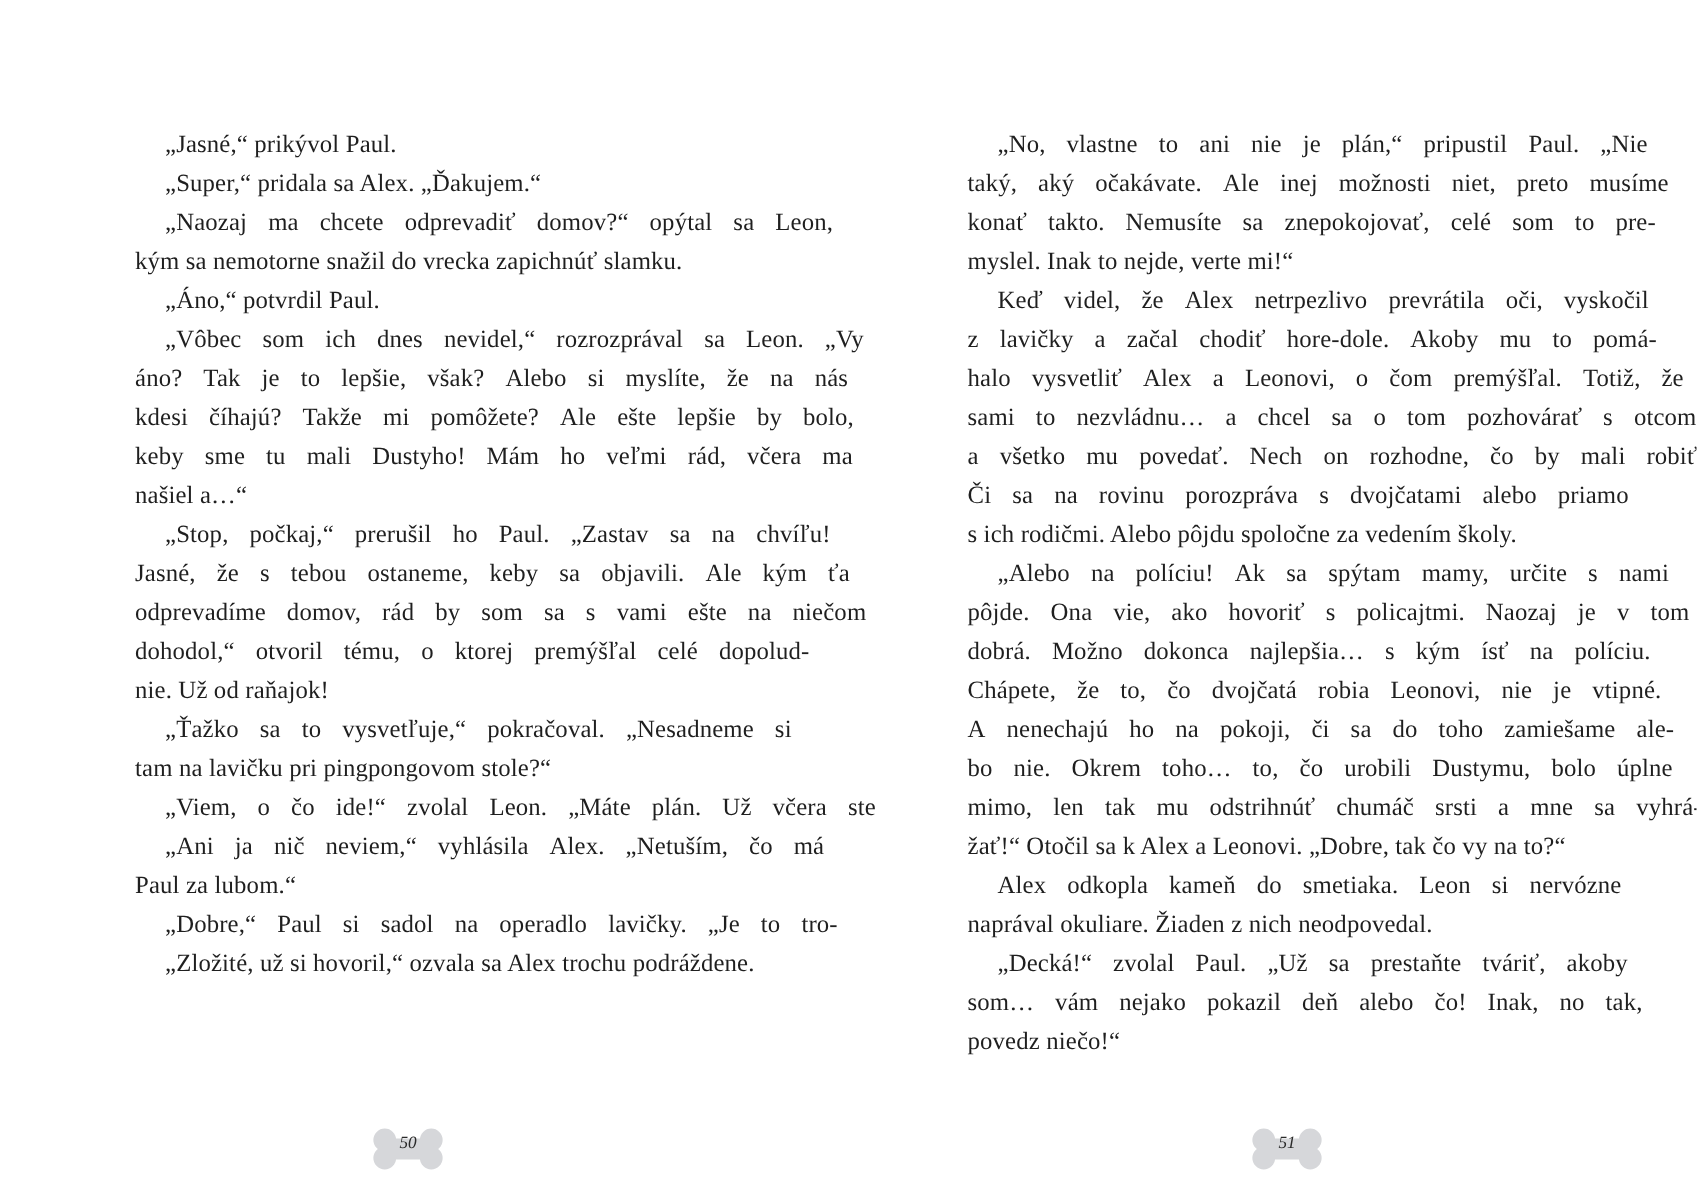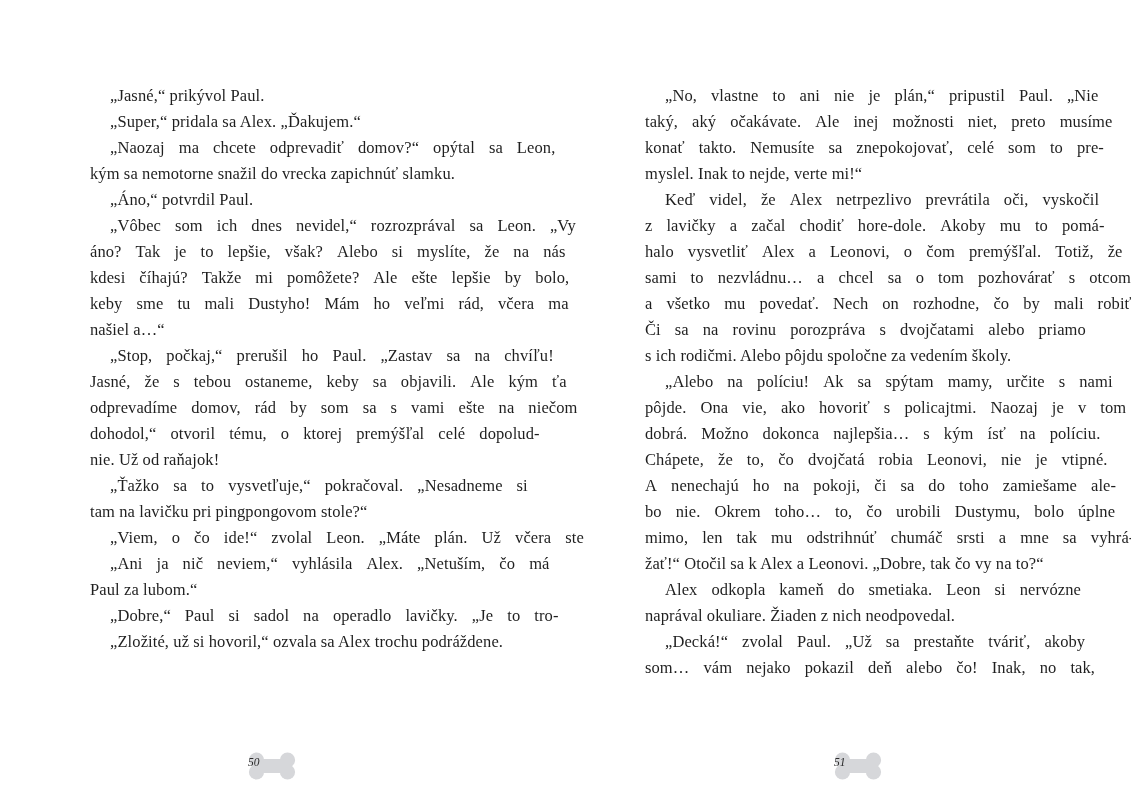--- a/index.html
+++ b/index.html
@@ -47,20 +47,21 @@
     height: 28px;
     top: 752px;
   }
   .bone-wrap svg { position: absolute; inset: 0; }
   .bone-left  { left: 248px; }
   .bone-right { left: 834px; }
   .page-number {
     position: absolute;
     left: 0; right: 0;
     top: 5px;
+    text-align: center;
     font-style: italic;
     font-size: 11.5px;
     line-height: 1;
     color: #2a2a2a;
   }
 </style>
 </head>
 <body style="background: rgb(255, 255, 255); color: rgb(31, 31, 31);">
 
 <div class="spread">
@@ -453,20 +454,21 @@
           <span>vám</span>
           <span>nejako</span>
           <span>pokazil</span>
           <span>deň</span>
           <span>alebo</span>
           <span>čo!</span>
           <span>Inak,</span>
           <span>no</span>
           <span>tak,</span>
         </div>
+        <div class="line">povedz niečo!“</div>
       </div>
   </section>
 
   <div class="bone-wrap bone-left">
     <svg viewBox="0 0 48 28" aria-hidden="true">
       <g fill="#d6d7da">
         <circle cx="8.5" cy="8" r="7.6"></circle>
         <circle cx="8.5" cy="20" r="7.6"></circle>
         <circle cx="39.5" cy="8" r="7.6"></circle>
         <circle cx="39.5" cy="20" r="7.6"></circle>

